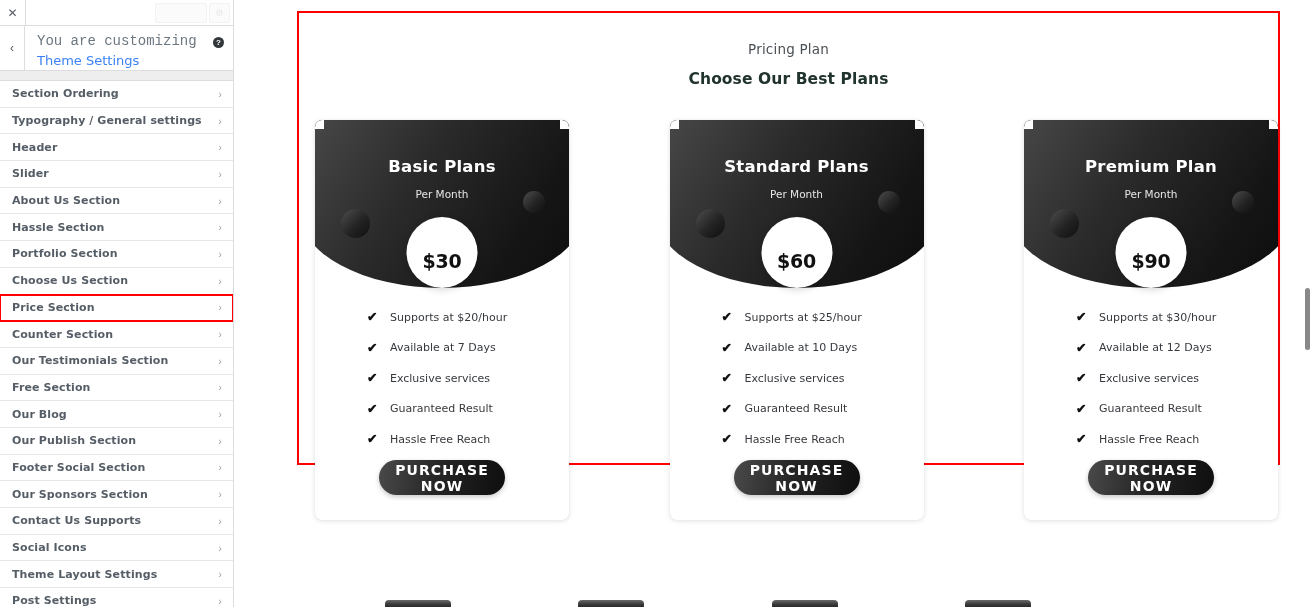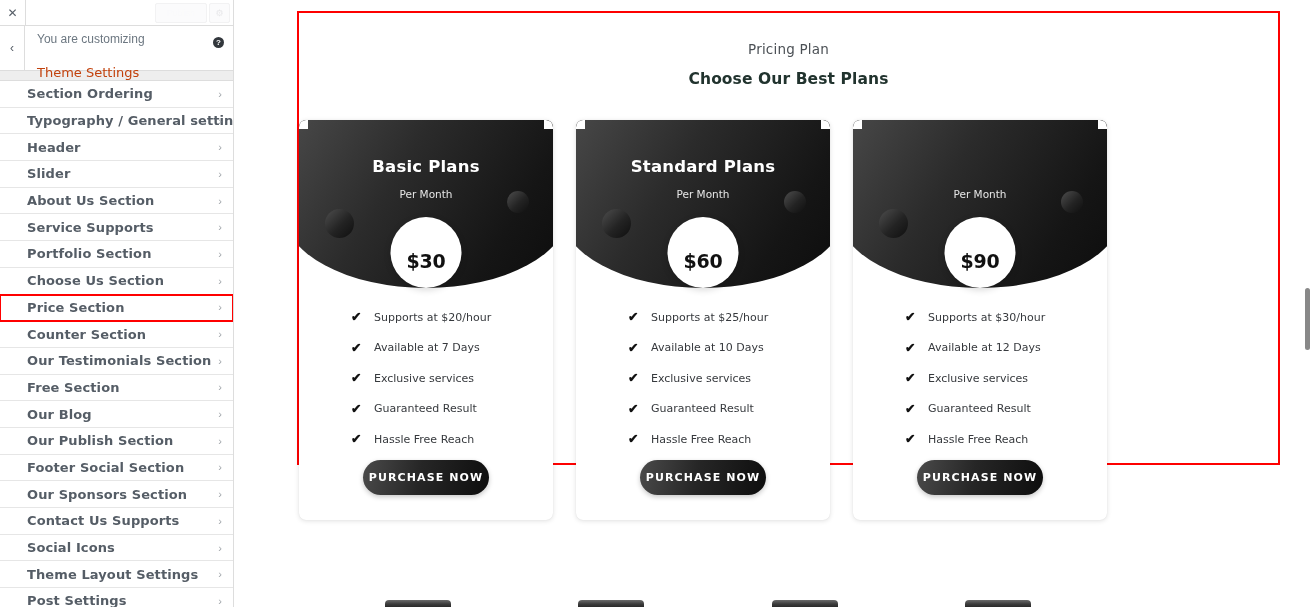--- a/index.html
+++ b/index.html
@@ -66,25 +66,25 @@
     width: 25px;
     border-right: 1px solid #dddddd;
     display: flex; align-items: center; justify-content: center;
     color: #555d66; font-size: 12px;
     cursor: pointer;
   }
   .cz-titles {
     flex: 1; padding: 6px 0 0 12px; position: relative;
   }
   .cz-eyebrow {
-    font-size: 12px; color: #6c7781; line-height: 1.3;
-    font-family: Liberation Sans, sans-serif;
+    font-size: 14px; color: #6c7781; line-height: 1.3;
+    font-family: Liberation Mono, monospace;
   }
   .cz-title {
-    font-size: 13px; color: #c2410c; line-height: 1.35; margin-top: 16px;
+    font-size: 13px; color: #3b82f6; line-height: 1.35; margin-top: 2px;
     font-family: "DejaVu Sans", sans-serif;
   }
   .cz-help {
     position: absolute; right: 9px; top: 11px;
     width: 11px; height: 11px; border-radius: 50%;
     background: #32373c; color: #fff;
     font-size: 8px; font-weight: bold;
     display: flex; align-items: center; justify-content: center;
     cursor: pointer;
   }
@@ -94,25 +94,24 @@
   .cz-item {
     position: relative;
     height: 26.7px;
     display: flex; align-items: center;
     padding: 0 12px;
     border-bottom: 1px solid #e6e6e6;
     cursor: pointer;
     background: #fff;
   }
   .cz-item-label {
-    font-size: 13px; font-weight: bold; color: #555d66;
+    font-size: 11px; font-weight: bold; color: #555d66;
     font-family: "DejaVu Sans", sans-serif;
     letter-spacing: 0.1px;
     white-space: nowrap;
-    margin-left: 15px;
   }
   .cz-chevron {
     position: absolute; right: 11px; top: 50%; transform: translateY(-50%);
     color: #a0a5aa; font-size: 11px; line-height: 1;
   }
   .cz-item.highlighted {
     outline: 2px solid #ff0000;
     outline-offset: -1px;
     z-index: 5;
   }
@@ -146,23 +145,23 @@
     font-size: 15.5px;
     font-weight: bold;
     color: #21332e;
     font-family: "DejaVu Sans", sans-serif;
     margin-top: 13px;
     letter-spacing: 0.1px;
   }
 
   .cards {
     position: absolute;
-    left: 0; right: 0; top: 107px;
+    left: 16px; right: 0; top: 107px;
     display: flex;
-    justify-content: flex-start;
+    justify-content: space-between;
     gap: 23px;
   }
 
   .card {
     position: relative;
     width: 254px;
     height: 400px;
     background: #ffffff;
     border-radius: 7px;
     box-shadow: 0 1px 5px rgba(0,0,0,0.12), 0 0 1px rgba(0,0,0,0.10);
@@ -264,21 +263,21 @@
   .btn-wrap {
     position: absolute; left: 0; right: 0; bottom: 25px;
     display: flex; justify-content: center;
   }
   .purchase-btn {
     width: 126px; height: 35px;
     border: none;
     border-radius: 18px;
     background: linear-gradient(100deg, #4a4a4a 0%, #262626 45%, #0e0e0e 100%);
     color: #ffffff;
-    font-size: 11px; font-weight: bold;
+    font-size: 14px; font-weight: bold;
     letter-spacing: 1.1px;
     font-family: "DejaVu Sans", sans-serif;
     box-shadow: 0 2px 5px rgba(0,0,0,0.22);
     cursor: pointer;
   }
 
   
   .next-peek { position: absolute; left: 0; right: 0; bottom: 0; height: 9px; }
   .peek-pill {
     position: absolute; bottom: 0;
@@ -340,21 +339,21 @@
         </div>
         <div class="cz-item">
           <span class="cz-item-label">Slider</span>
           <span class="cz-chevron">›</span>
         </div>
         <div class="cz-item">
           <span class="cz-item-label">About Us Section</span>
           <span class="cz-chevron">›</span>
         </div>
         <div class="cz-item">
-          <span class="cz-item-label">Service Supports</span>
+          <span class="cz-item-label">Hassle Section</span>
           <span class="cz-chevron">›</span>
         </div>
         <div class="cz-item">
           <span class="cz-item-label">Portfolio Section</span>
           <span class="cz-chevron">›</span>
         </div>
         <div class="cz-item">
           <span class="cz-item-label">Choose Us Section</span>
           <span class="cz-chevron">›</span>
         </div>
@@ -484,20 +483,21 @@
                 <span class="feature-text">Hassle Free Reach</span>
               </div>
             </div>
             <div class="btn-wrap">
               <button class="purchase-btn">PURCHASE NOW</button>
             </div>
           </div>
           <div class="card">
             <div class="card-head"></div>
             <div class="card-head-top-round"></div>
+            <div class="card-title">Premium Plan</div>
             <div class="card-per">Per Month</div>
             <div class="dot dot-left"></div>
             <div class="dot dot-right"></div>
             <div class="price-circle">
               <span class="price-text">$90</span>
             </div>
             <div class="features">
               <div class="feature">
                 <span class="feature-check">✔</span>
                 <span class="feature-text">Supports at $30/hour</span>

